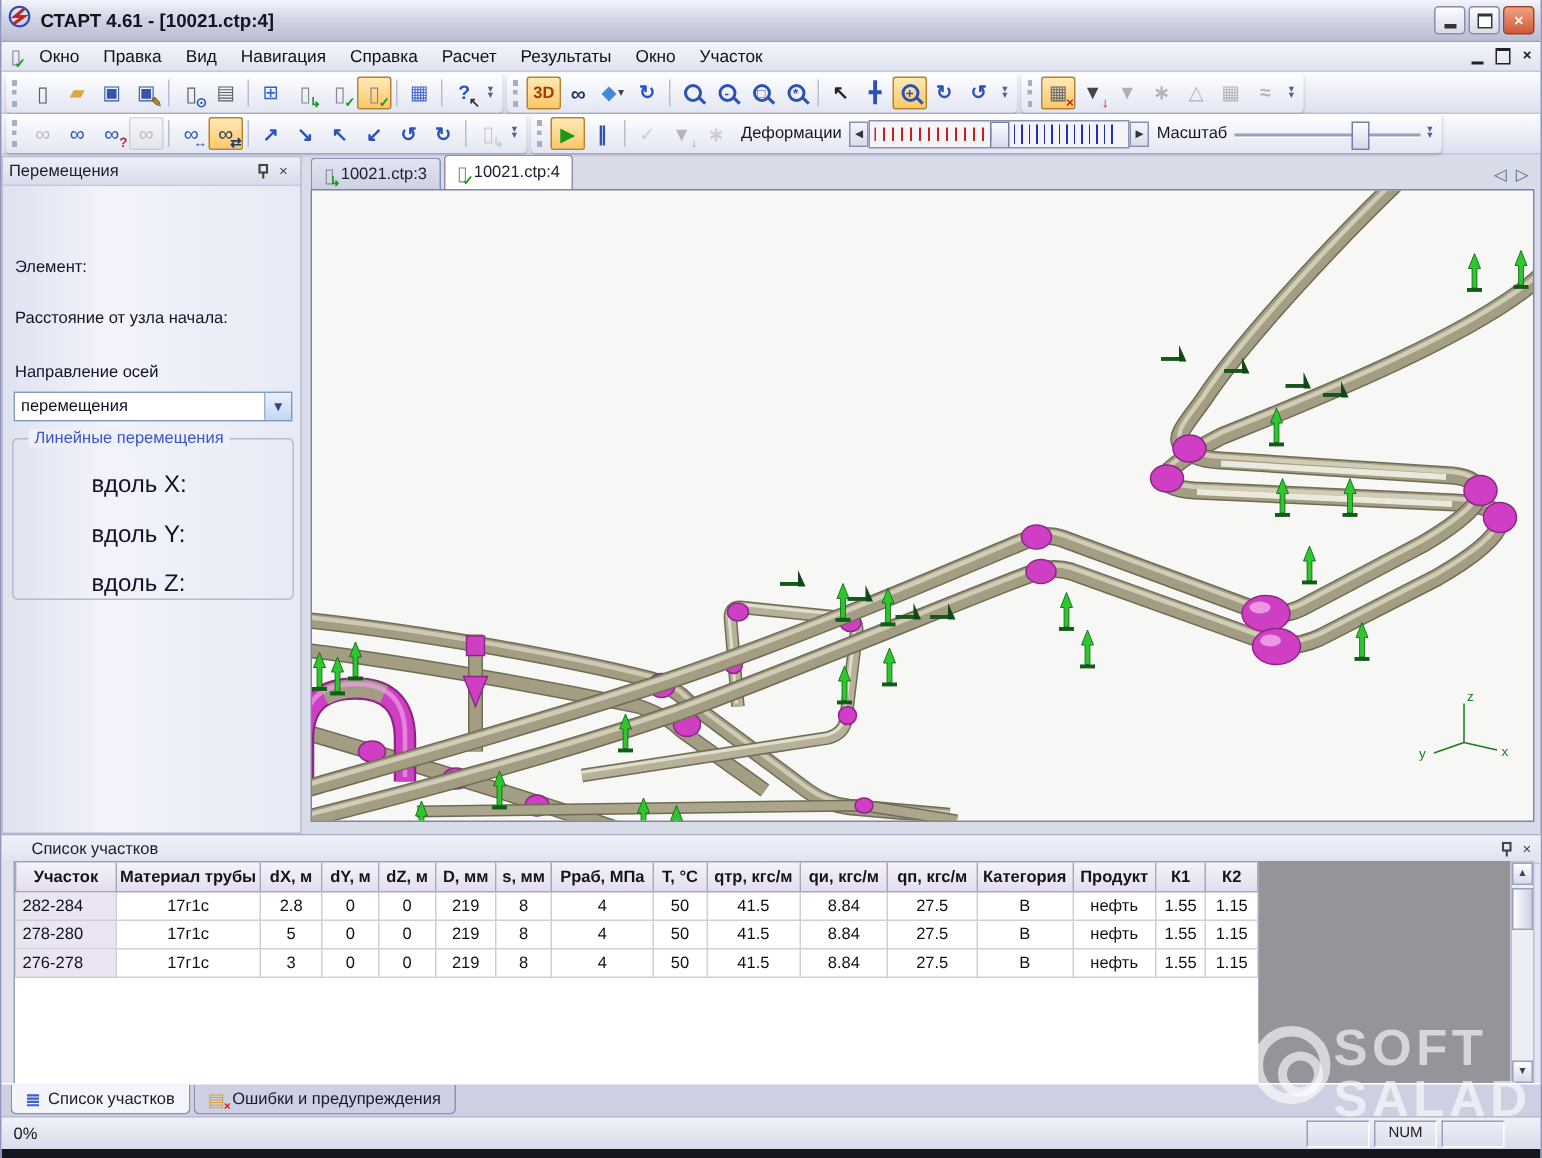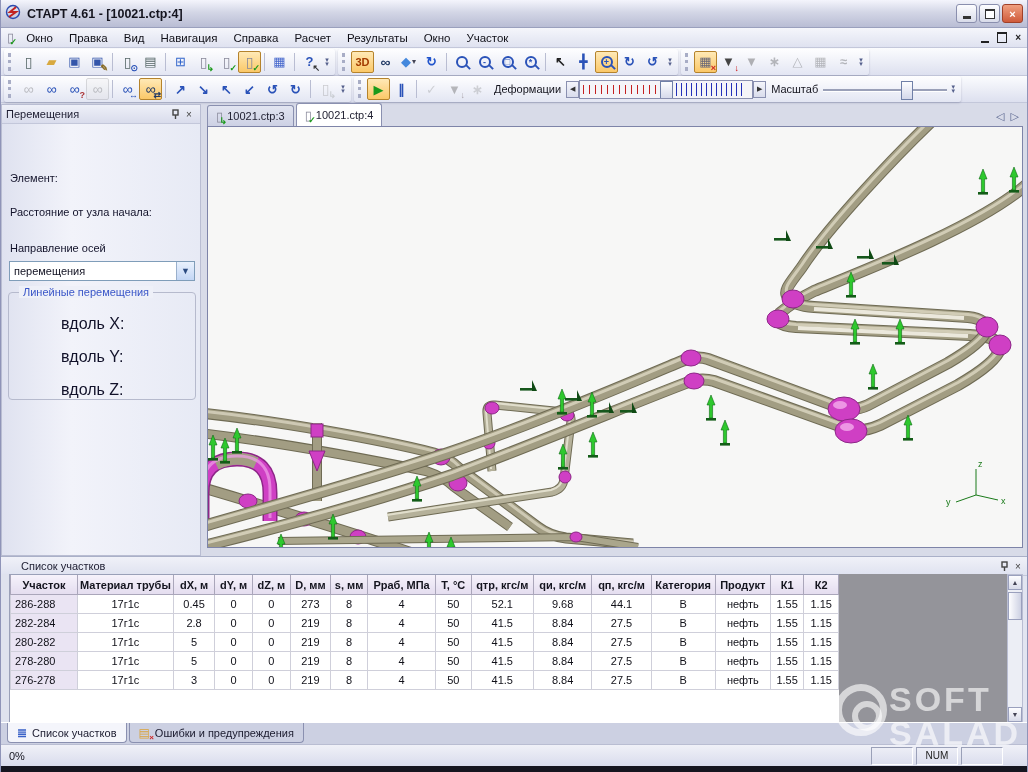--- a/index.html
+++ b/index.html
@@ -595,59 +595,23 @@
             <th style="width: 59px;">qи, кгс/м</th>
             <th style="width: 60px;">qп, кгс/м</th>
             <th style="width: 62px;">Категория</th>
             <th style="width: 54px;">Продукт</th>
             <th style="width: 34px;">К1</th>
             <th style="width: 36px;">К2</th>
           </tr>
         </thead>
         <tbody>
           <tr>
-            <td class="first">286-288</td>
-            <td>17г1с</td>
-            <td>0.45</td>
-            <td>0</td>
-            <td>0</td>
-            <td>273</td>
-            <td>8</td>
-            <td>4</td>
-            <td>50</td>
-            <td>52.1</td>
-            <td>9.68</td>
-            <td>44.1</td>
-            <td>В</td>
-            <td>нефть</td>
-            <td>1.55</td>
-            <td>1.15</td>
-          </tr>
-          <tr>
             <td class="first">282-284</td>
             <td>17г1с</td>
             <td>2.8</td>
-            <td>0</td>
-            <td>0</td>
-            <td>219</td>
-            <td>8</td>
-            <td>4</td>
-            <td>50</td>
-            <td>41.5</td>
-            <td>8.84</td>
-            <td>27.5</td>
-            <td>В</td>
-            <td>нефть</td>
-            <td>1.55</td>
-            <td>1.15</td>
-          </tr>
-          <tr>
-            <td class="first">280-282</td>
-            <td>17г1с</td>
-            <td>5</td>
             <td>0</td>
             <td>0</td>
             <td>219</td>
             <td>8</td>
             <td>4</td>
             <td>50</td>
             <td>41.5</td>
             <td>8.84</td>
             <td>27.5</td>
             <td>В</td>

